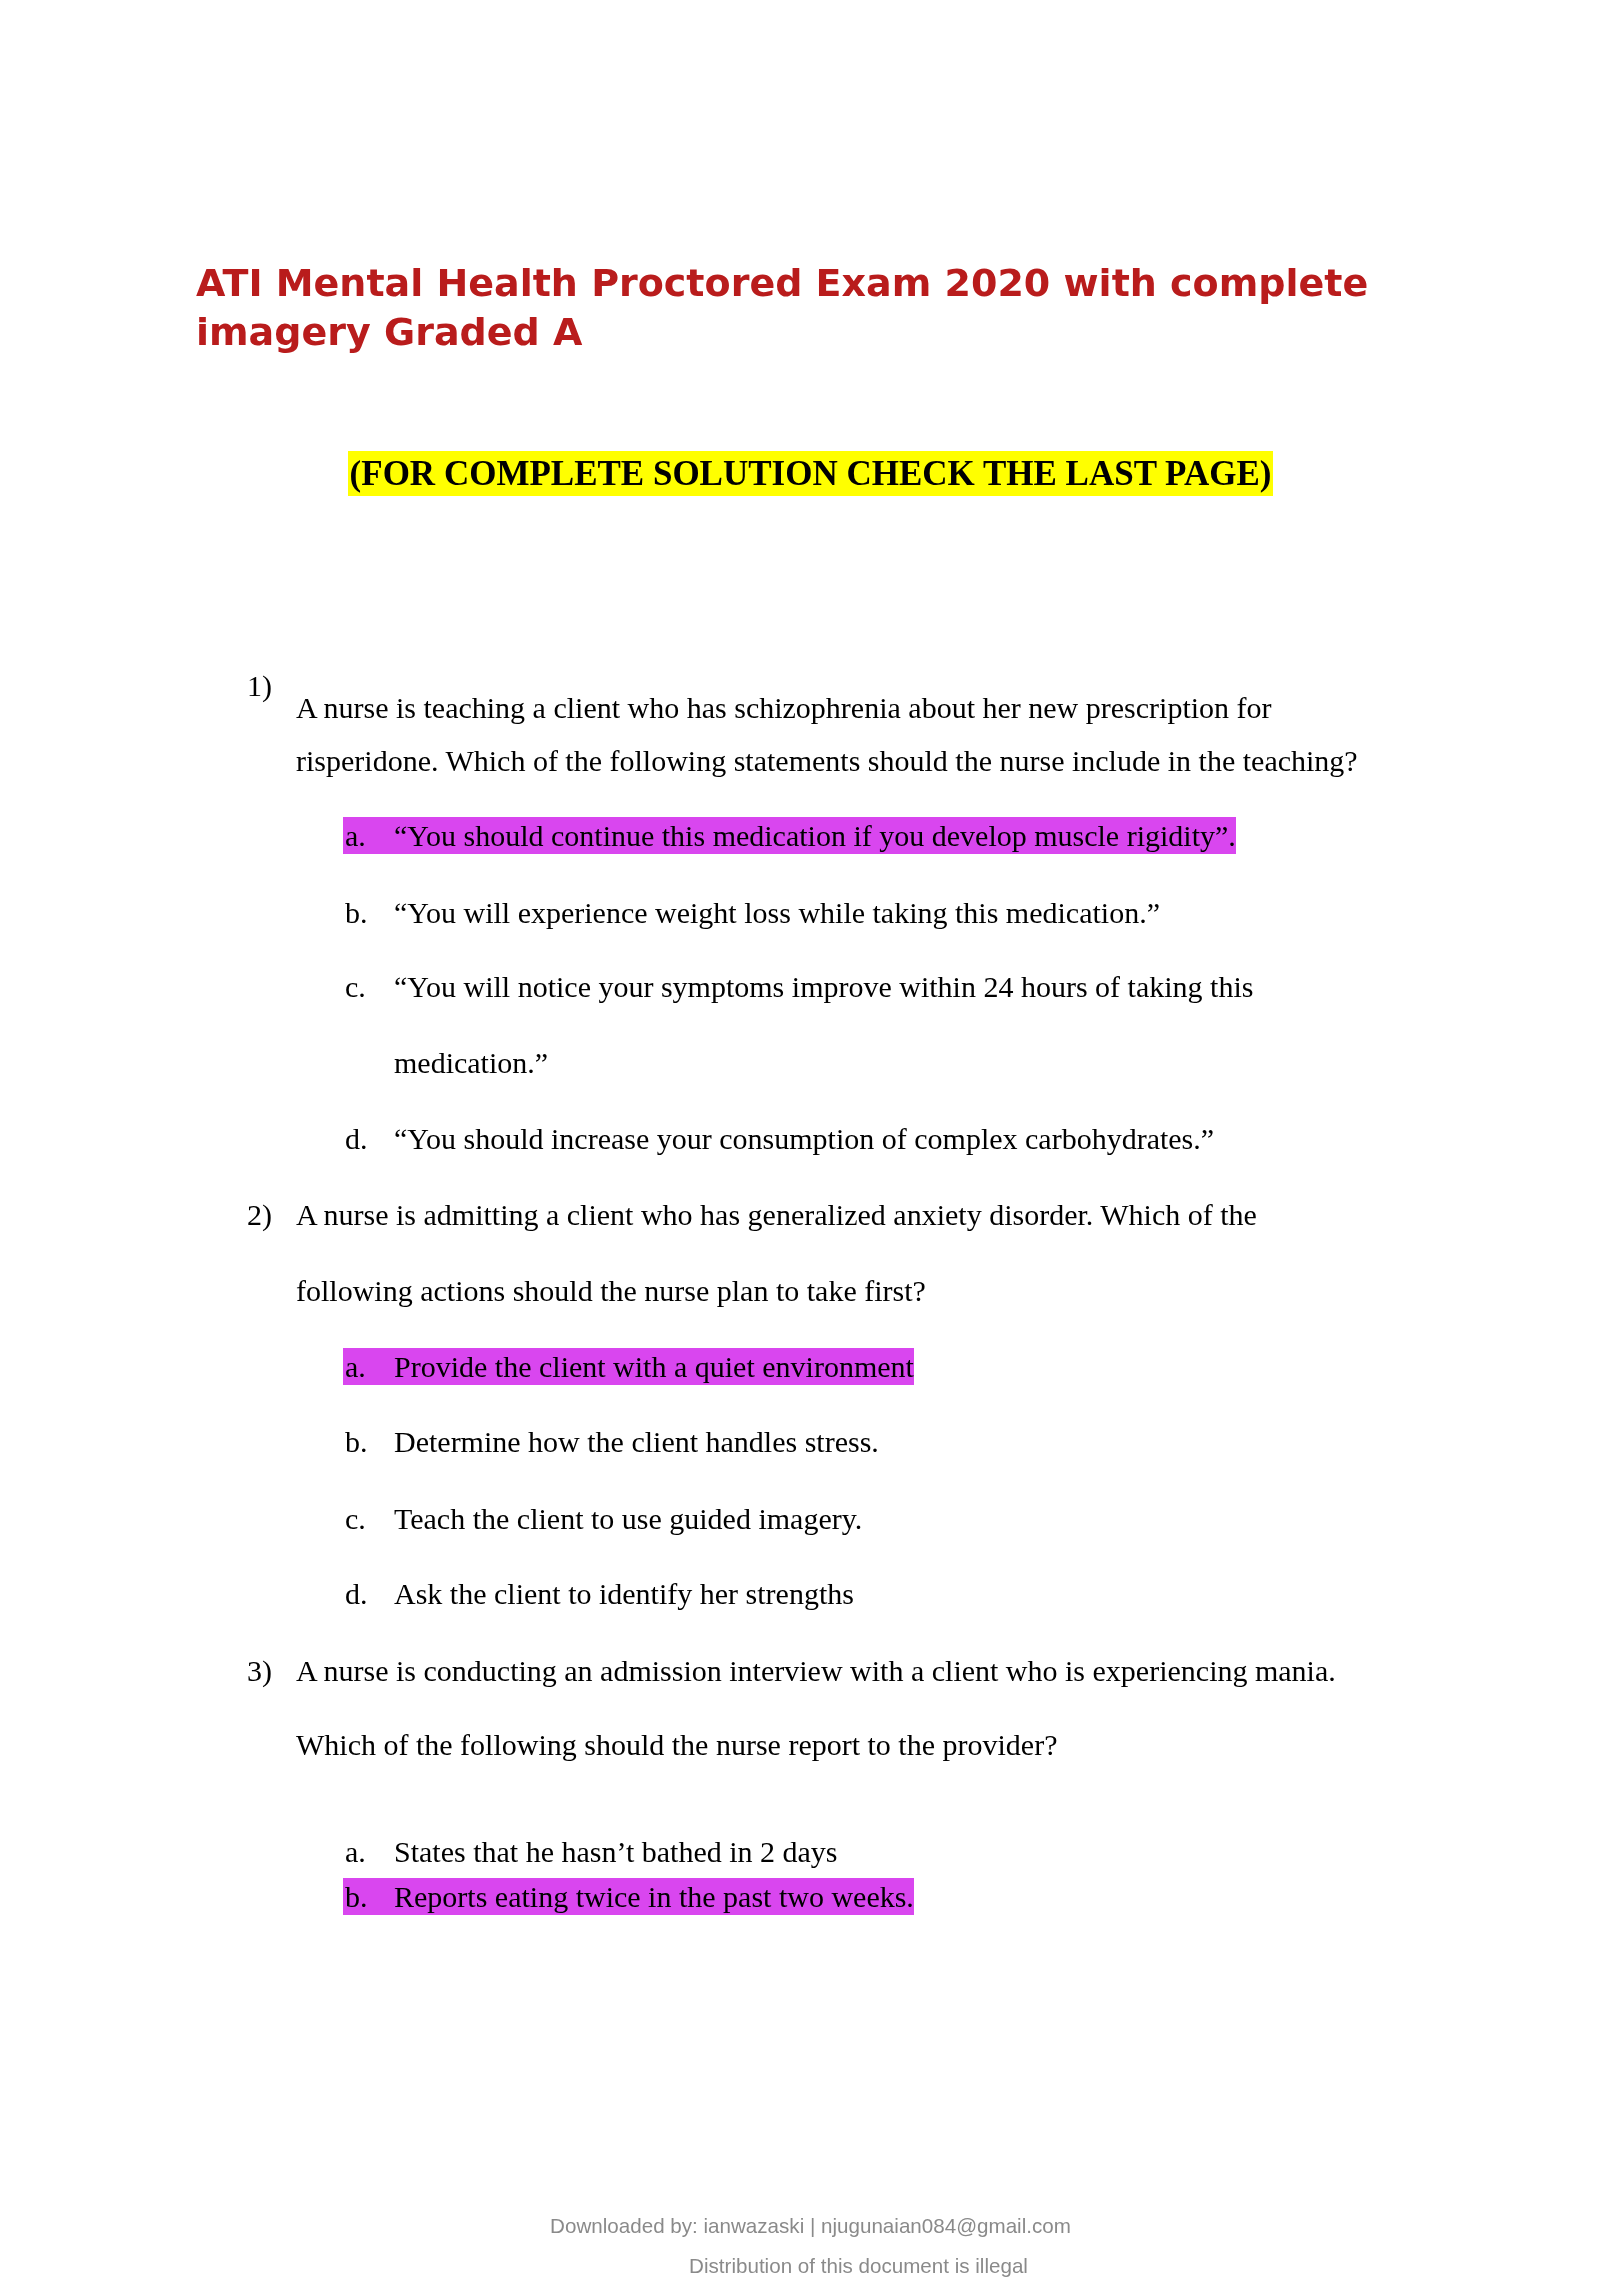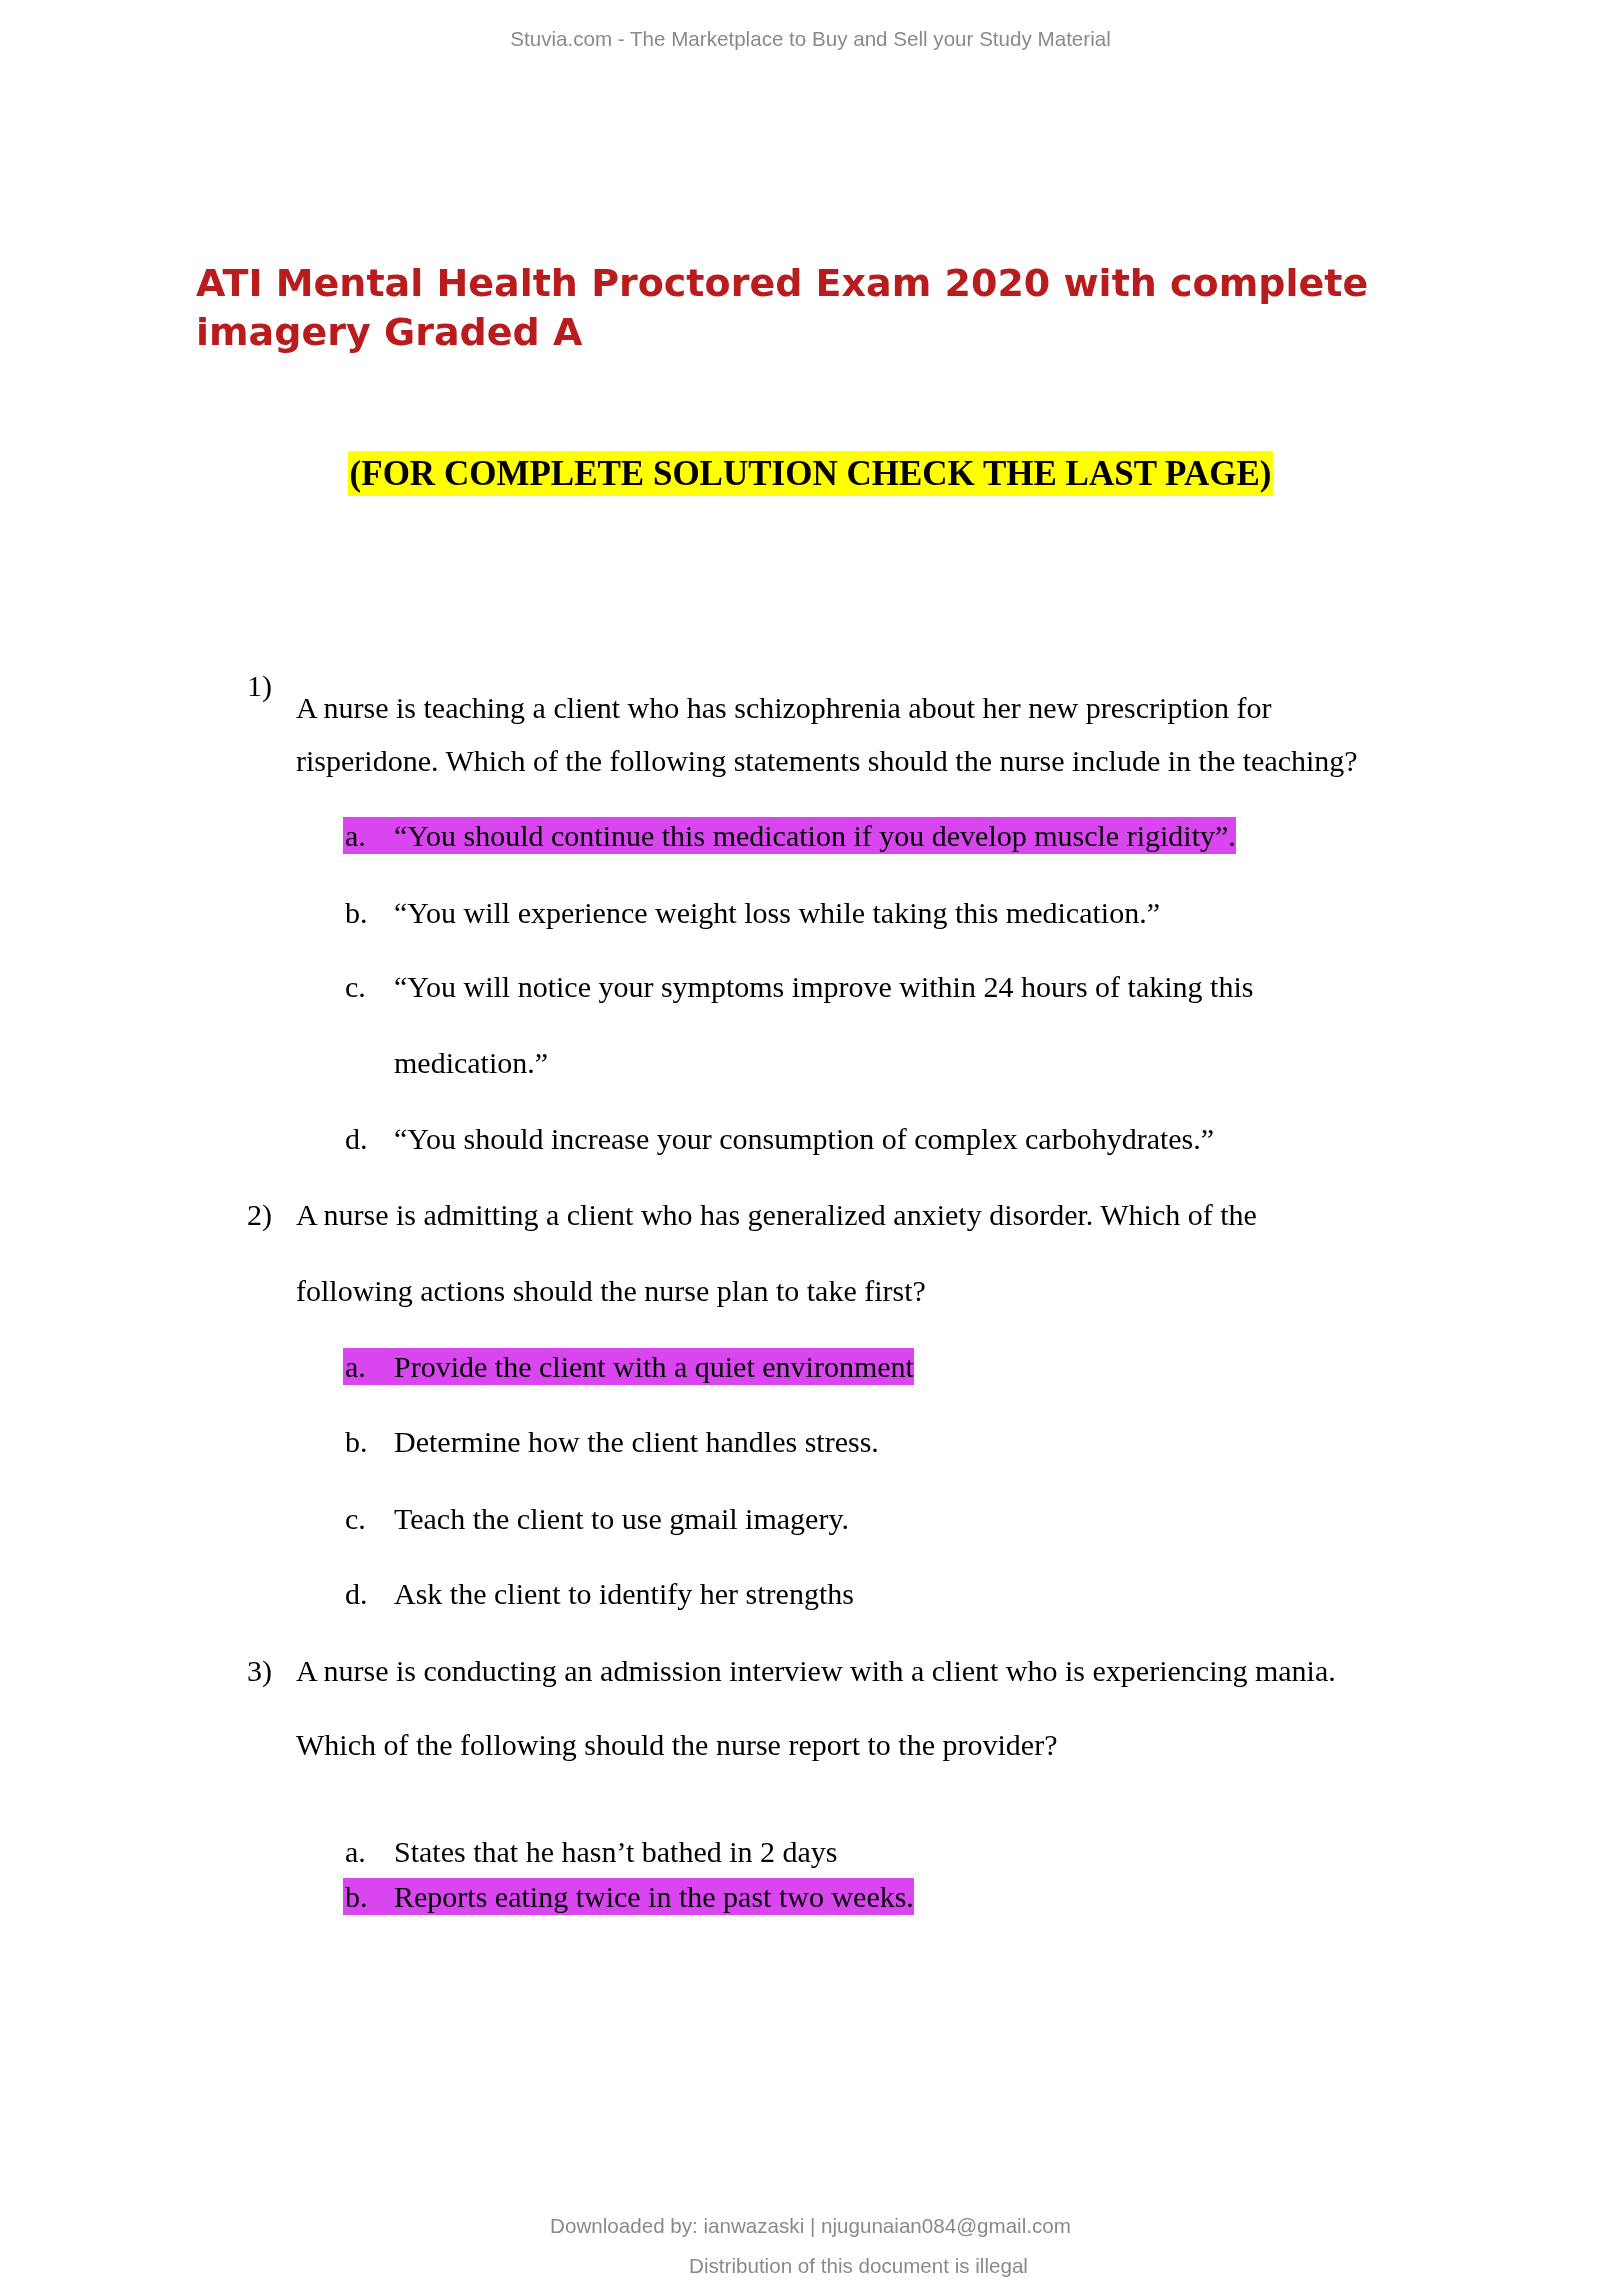--- a/index.html
+++ b/index.html
@@ -34,21 +34,20 @@
     .footer-line {
       position: absolute; left: 0; width: 1621px; text-align: center;
       font-family: "Liberation Sans", sans-serif; font-size: 20.6px; color: #8a8a8a; line-height: 29px;
     }
   </style>
 </head>
 <body>
 
 <div class="page">
 
-  <div class="header-note">Stuvia.com - The Marketplace to Buy and Sell your Study Material</div>
 
   <h1 class="doc-title">
     <span>ATI Mental Health Proctored Exam 2020 with complete</span><br>
     <span>imagery Graded A</span>
   </h1>
 
   <div class="banner-wrap">
     <span class="banner">(FOR COMPLETE SOLUTION CHECK THE LAST PAGE)</span>
   </div>
 
@@ -77,21 +76,21 @@
     <div class="line qtext" style="top:1196px;">A nurse is admitting a client who has generalized anxiety disorder. Which of the</div>
     <div class="line qtext" style="top:1272px;">following actions should the nurse plan to take first?</div>
 
     <div class="opt-row hl-row" style="top: 1348px; display: inline-block;">
       <span class="lbl">a.</span><span>Provide the client with a quiet environment</span>
     </div>
     <div class="opt-row" style="top: 1423px; display: inline-block;">
       <span class="lbl">b.</span><span>Determine how the client handles stress.</span>
     </div>
     <div class="opt-row" style="top: 1500px; display: inline-block;">
-      <span class="lbl">c.</span><span>Teach the client to use gmail imagery.</span>
+      <span class="lbl">c.</span><span>Teach the client to use guided imagery.</span>
     </div>
     <div class="opt-row" style="top: 1575px; display: inline-block;">
       <span class="lbl">d.</span><span>Ask the client to identify her strengths</span>
     </div>
   </div>
 
   <div>
     <div class="line qnum" style="top:1652px;">3)</div>
     <div class="line qtext" style="top:1652px;">A nurse is conducting an admission interview with a client who is experiencing mania.</div>
     <div class="line qtext" style="top:1726px;">Which of the following should the nurse report to the provider?</div>

